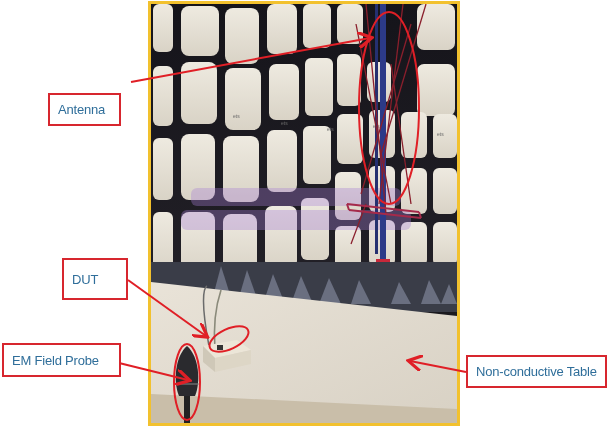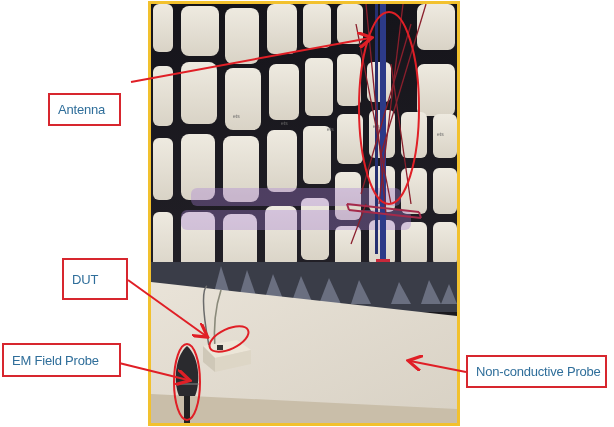--- a/index.html
+++ b/index.html
@@ -165,13 +165,13 @@
     <line x1="131" y1="82" x2="370" y2="38" marker-end="url(#ah)"></line>
     <line x1="128" y1="280" x2="206" y2="336" marker-end="url(#ah)"></line>
     <line x1="115" y1="362" x2="188" y2="380" marker-end="url(#ah)"></line>
     <line x1="466" y1="372" x2="410" y2="361" marker-end="url(#ah)"></line>
   </g>
 </svg>
 
 <div class="label-box" style="left:48px; top:65px; width:73px; height:33px;margin-top:28px;">Antenna</div>
 <div class="label-box" style="left:62px; top:258px; width:66px; height:42px;">DUT</div>
 <div class="label-box" style="left:2px; top:343px; width:119px; height:34px;">EM Field Probe</div>
-<div class="label-box" style="left:466px; top:355px; width:141px; height:33px;">Non-conductive Probe</div>
+<div class="label-box" style="left:466px; top:355px; width:141px; height:33px;">Non-conductive Table</div>
 
 </body></html>

